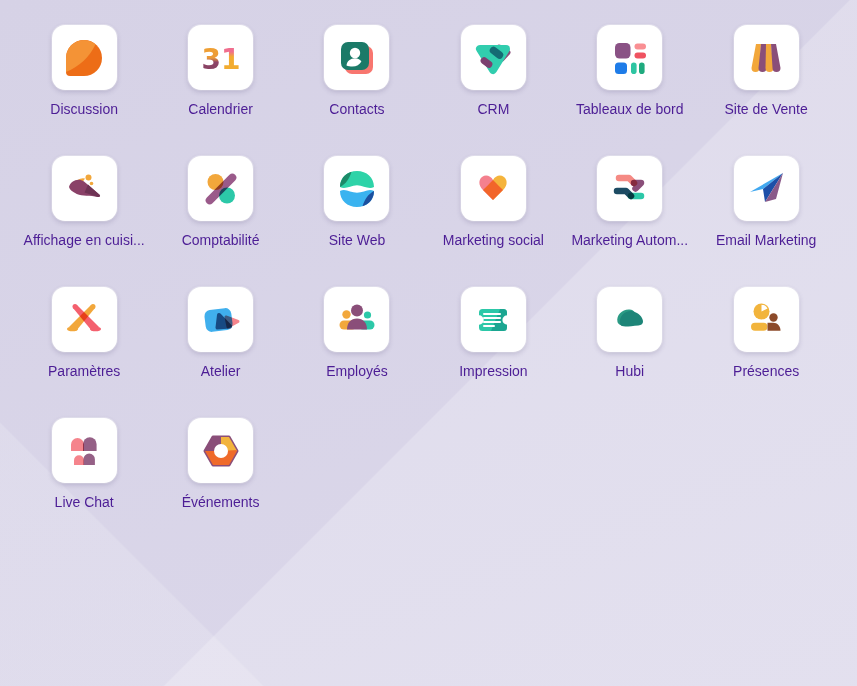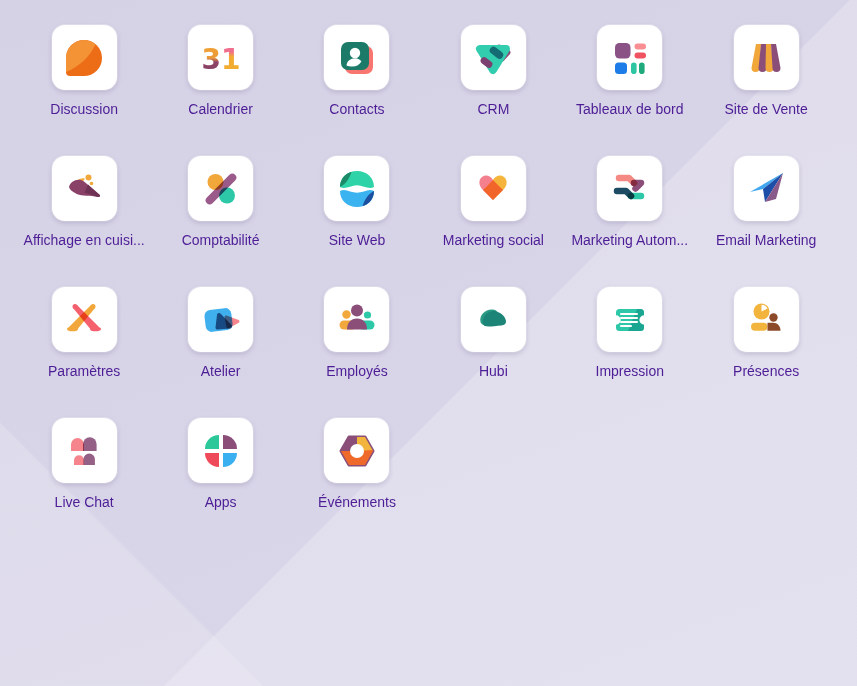--- a/index.html
+++ b/index.html
@@ -237,43 +237,43 @@
           <circle cx="24" cy="14.5" r="6" fill="#8A4E79"></circle>
           <path d="M24 22.5c-6.2 0-10 4.2-10 11h20c0-6.8-3.8-11-10-11z" fill="#8A4E79"></path>
         </svg>
       </div>
     <div class="label">Employés</div>
   </div>
 
   <div class="cell">
     <div class="tile">
         <svg viewBox="0 0 48 48" xmlns="http://www.w3.org/2000/svg">
-          <path d="M11.5 26c-1.5-7 5-13 12-12.5 3 .2 3.5 1 5 2.5 2.5 2.5 2 4 2 6 0 3.5-3 7.5-9 8-5 .4-9-1-10-4z" fill="#2A9A84"></path>
-          <path d="M14 27c-1-7.5 6.5-13.5 13.5-11.5 5 1.4 9 5.5 9.5 9.5.3 2.6-1.6 4.3-4.6 4.5-7.2.6-13.6 1.6-16.4.6-1.3-.5-1.8-1.8-2-3.1z" fill="#1D8578"></path>
-        </svg>
-      </div>
-    <div class="label">Hubi</div>
-  </div>
-
-  <div class="cell">
-    <div class="tile">
-        <svg viewBox="0 0 48 48" xmlns="http://www.w3.org/2000/svg">
           <path d="M10 16.5a3.5 3.5 0 0 1 3.5-3.5h21a3.5 3.5 0 0 1 3.5 3.5v2.8a4.7 4.7 0 0 0 0 9.4v2.8a3.5 3.5 0 0 1-3.5 3.5h-21a3.5 3.5 0 0 1-3.5-3.5v-2.8a4.7 4.7 0 0 0 0-9.4z" fill="#2CC8A8"></path>
           <path d="M31 13h3.5A3.5 3.5 0 0 1 38 16.5v2.8a4.7 4.7 0 0 0 0 9.4v2.8a3.5 3.5 0 0 1-3.5 3.5H22z" fill="#0E8A7E" opacity=".55"></path>
           <g fill="#fff">
             <rect x="14" y="17" width="18" height="2" rx="1"></rect>
             <rect x="14" y="21" width="18" height="2" rx="1"></rect>
             <rect x="14" y="25" width="18" height="2" rx="1"></rect>
             <rect x="14" y="29" width="12" height="2" rx="1"></rect>
           </g>
         </svg>
       </div>
     <div class="label">Impression</div>
   </div>
 
+  <div class="cell">
+    <div class="tile">
+        <svg viewBox="0 0 48 48" xmlns="http://www.w3.org/2000/svg">
+          <path d="M11.5 26c-1.5-7 5-13 12-12.5 3 .2 3.5 1 5 2.5 2.5 2.5 2 4 2 6 0 3.5-3 7.5-9 8-5 .4-9-1-10-4z" fill="#2A9A84"></path>
+          <path d="M14 27c-1-7.5 6.5-13.5 13.5-11.5 5 1.4 9 5.5 9.5 9.5.3 2.6-1.6 4.3-4.6 4.5-7.2.6-13.6 1.6-16.4.6-1.3-.5-1.8-1.8-2-3.1z" fill="#1D8578"></path>
+        </svg>
+      </div>
+    <div class="label">Hubi</div>
+  </div>
+
 
 
   <div class="cell">
     <div class="tile">
         <svg viewBox="0 0 48 48" xmlns="http://www.w3.org/2000/svg">
           <circle cx="19.5" cy="15.5" r="8" fill="#F2B43C"></circle>
           <path d="M19.5 15.5V8.8a6.7 6.7 0 0 1 6 3.7z" fill="#fff"></path>
           <rect x="9" y="26.8" width="16.5" height="8" rx="4" fill="#F2B43C"></rect>
           <circle cx="31.5" cy="21.5" r="4.2" fill="#8C4A2A"></circle>
           <path d="M25.5 34.8v-8h5.5c4.5 0 7.5 3.4 7.5 8z" fill="#8C4A2A"></path>
@@ -287,31 +287,20 @@
         <svg viewBox="0 0 48 48" xmlns="http://www.w3.org/2000/svg">
           <path d="M11 24v-6.5a6.5 6.5 0 0 1 13 0V24z" fill="#F5848C"></path>
           <path d="M23 24v-7a6.8 6.8 0 0 1 13.6 0v7z" fill="#8A4E79" style="mix-blend-mode:multiply" opacity=".9"></path>
           <path d="M14 38v-4.8a5 5 0 0 1 10 0V38z" fill="#F5848C"></path>
           <path d="M23.5 38v-5.7a5.7 5.7 0 0 1 11.4 0V38z" fill="#8A4E79" style="mix-blend-mode:multiply" opacity=".9"></path>
         </svg>
       </div>
     <div class="label">Live Chat</div>
   </div>
 
-  <div class="cell">
-    <div class="tile">
-        <svg viewBox="0 0 48 48" xmlns="http://www.w3.org/2000/svg">
-          <path d="M22 22L22 8A14 14 0 0 0 8 22Z" fill="#2CC89A"></path>
-          <path d="M26 22L40 22A14 14 0 0 0 26 8Z" fill="#8A4E79"></path>
-          <path d="M22 26L8 26A14 14 0 0 0 22 40Z" fill="#EF4A5A"></path>
-          <path d="M26 26L26 40A14 14 0 0 0 40 26Z" fill="#3AB0F0"></path>
-        </svg>
-      </div>
-    <div class="label">Apps</div>
-  </div>
 
   <div class="cell">
     <div class="tile">
         <svg viewBox="0 0 48 48" xmlns="http://www.w3.org/2000/svg">
           <defs>
             <clipPath id="hexclip">
               <path d="M40 24L32 37.9H16L8 24 16 10.1h16z"></path>
             </clipPath>
           </defs>
           <path d="M40 24L32 37.9H16L8 24 16 10.1h16z" fill="#8A4E79" stroke="#8A4E79" stroke-width="3" stroke-linejoin="round"></path>

